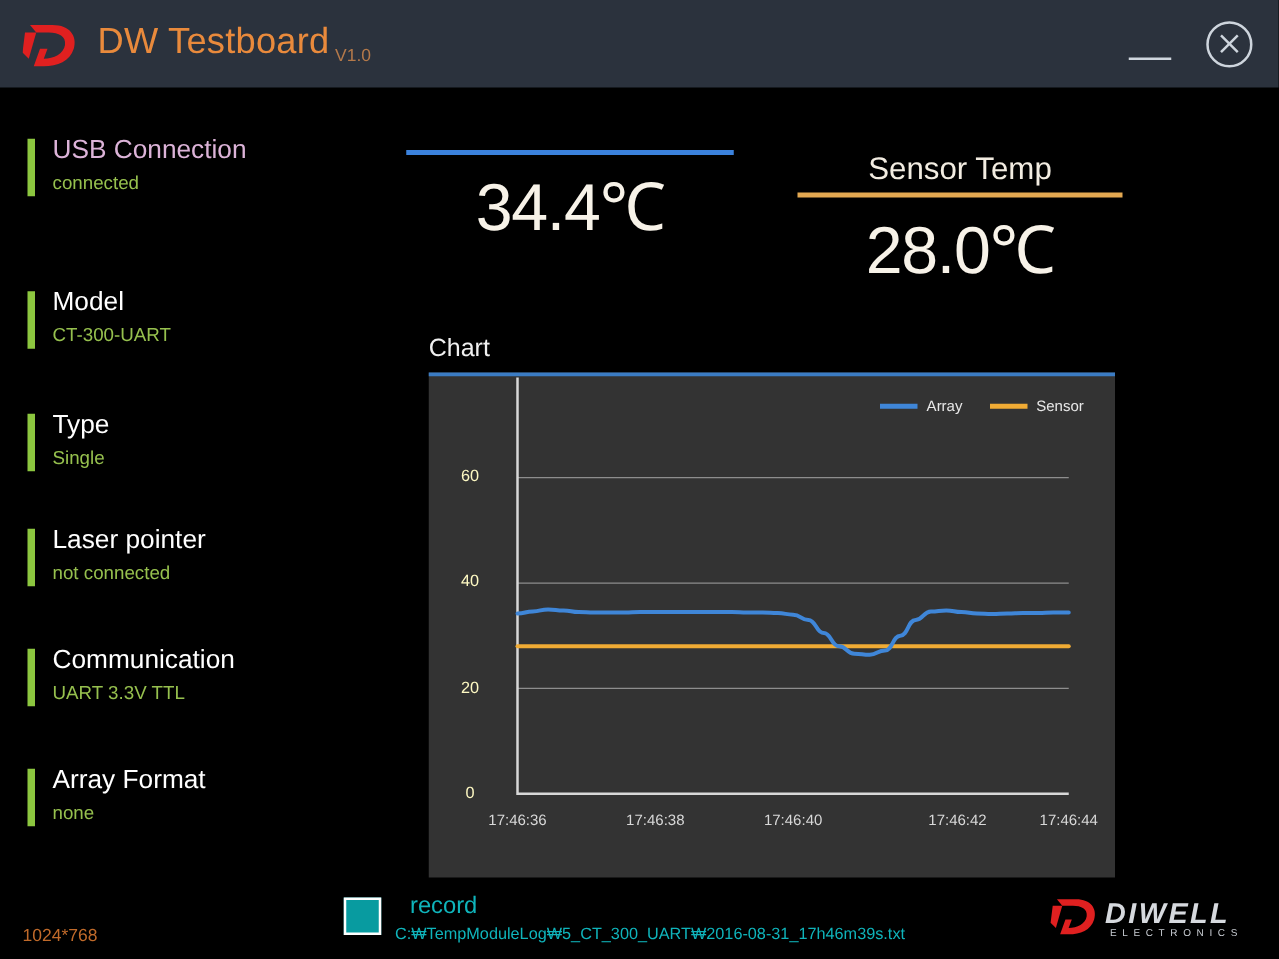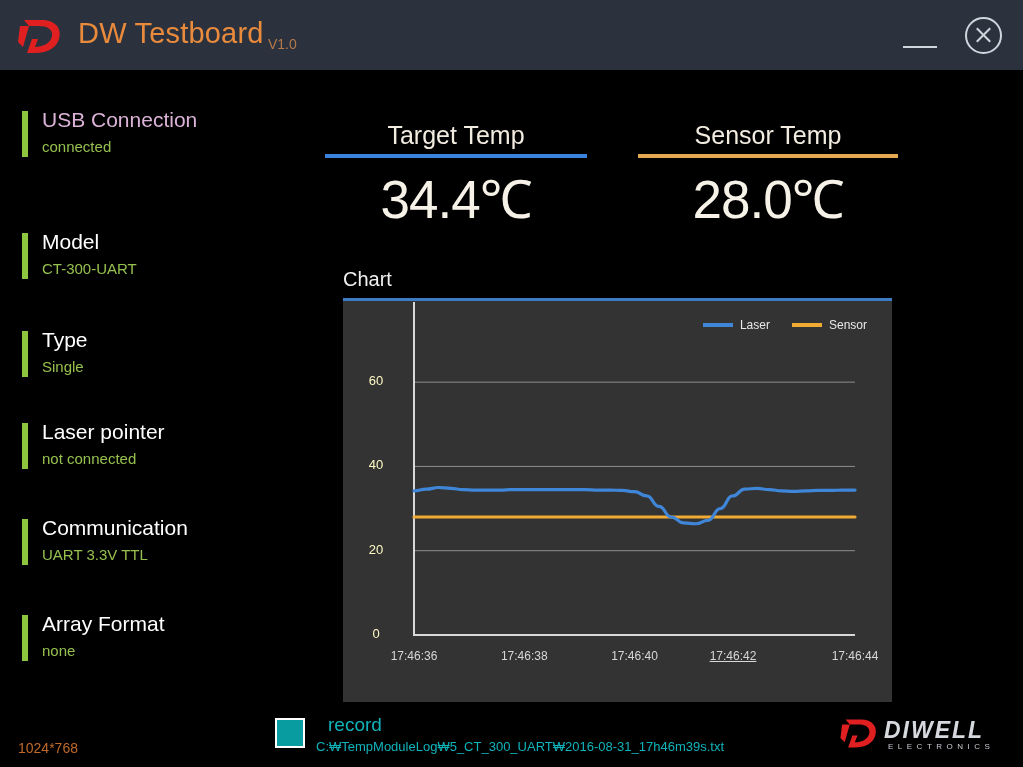--- a/index.html
+++ b/index.html
@@ -183,37 +183,36 @@
         <div class="side-value">UART 3.3V TTL</div>
       </div>
       <div class="side-item" style="top: 542px;">
         <div class="side-bar-accent"></div>
         <div class="side-label">Array Format</div>
         <div class="side-value">none</div>
       </div>
     </div>
 
   <div class="temp-panel" id="panel-target" style="left:325px; width:262px;">
-    <div class="temp-title">Target Temp</div>
     <div class="temp-underline" id="ul-target" style="background: rgb(59, 130, 221);"></div>
     <div class="temp-value">34.4℃</div>
   </div>
 
   <div class="temp-panel" id="panel-sensor" style="left:638px; width:260px;">
     <div class="temp-title">Sensor Temp</div>
     <div class="temp-underline" id="ul-sensor" style="background: rgb(227, 168, 81);"></div>
     <div class="temp-value">28.0℃</div>
   </div>
 
   <div id="chart-title">Chart</div>
   <div id="chart-panel">
     <div id="chart-legend">
         <div class="legend-entry">
           <div class="legend-swatch" style="background: rgb(63, 134, 216);"></div>
-          <div class="legend-text">Laser</div>
+          <div class="legend-text">Array</div>
         </div>
         <div class="legend-entry">
           <div class="legend-swatch" style="background: rgb(240, 171, 52);"></div>
           <div class="legend-text">Sensor</div>
         </div>
       </div>
     <svg id="plot" viewBox="0 0 549 404">
         <line x1="71" y1="249.71428571428572" x2="512" y2="249.71428571428572" stroke="#8e8e8e" stroke-width="1"></line>
         <line x1="71" y1="165.42857142857144" x2="512" y2="165.42857142857144" stroke="#8e8e8e" stroke-width="1"></line>
         <line x1="71" y1="81.14285714285717" x2="512" y2="81.14285714285717" stroke="#8e8e8e" stroke-width="1"></line>
@@ -221,21 +220,21 @@
         <path d="M71.00 216.00 C77.13 216.00 77.13 216.00 83.25 216.00 C89.38 216.00 89.38 216.00 95.50 216.00 C101.63 216.00 101.63 216.00 107.75 216.00 C113.88 216.00 113.88 216.00 120.00 216.00 C126.13 216.00 126.13 216.00 132.25 216.00 C138.38 216.00 138.38 216.00 144.50 216.00 C150.63 216.00 150.63 216.00 156.75 216.00 C162.88 216.00 162.88 216.00 169.00 216.00 C175.13 216.00 175.13 216.00 181.25 216.00 C187.38 216.00 187.38 216.00 193.50 216.00 C199.63 216.00 199.63 216.00 205.75 216.00 C211.88 216.00 211.88 216.00 218.00 216.00 C224.13 216.00 224.13 216.00 230.25 216.00 C236.38 216.00 236.38 216.00 242.50 216.00 C248.63 216.00 248.63 216.00 254.75 216.00 C260.88 216.00 260.88 216.00 267.00 216.00 C273.13 216.00 273.13 216.00 279.25 216.00 C285.38 216.00 285.38 216.00 291.50 216.00 C297.63 216.00 297.63 216.00 303.75 216.00 C309.88 216.00 309.88 216.00 316.00 216.00 C322.13 216.00 322.13 216.00 328.25 216.00 C334.38 216.00 334.38 216.00 340.50 216.00 C346.63 216.00 346.63 216.00 352.75 216.00 C358.88 216.00 358.88 216.00 365.00 216.00 C371.13 216.00 371.13 216.00 377.25 216.00 C383.38 216.00 383.38 216.00 389.50 216.00 C395.63 216.00 395.63 216.00 401.75 216.00 C407.88 216.00 407.88 216.00 414.00 216.00 C420.13 216.00 420.13 216.00 426.25 216.00 C432.38 216.00 432.38 216.00 438.50 216.00 C444.63 216.00 444.63 216.00 450.75 216.00 C456.88 216.00 456.88 216.00 463.00 216.00 C469.13 216.00 469.13 216.00 475.25 216.00 C481.38 216.00 481.38 216.00 487.50 216.00 C493.63 216.00 493.63 216.00 499.75 216.00 C505.88 216.00 505.88 216.00 512.00 216.00" fill="none" stroke="#f0ab34" stroke-width="3.2" stroke-linejoin="round" stroke-linecap="round"></path>
         <path d="M71.00 189.87 C77.13 189.87 77.13 188.19 83.25 188.19 C89.38 188.19 89.38 186.50 95.50 186.50 C101.63 186.50 101.63 187.34 107.75 187.34 C113.88 187.34 113.88 188.61 120.00 188.61 C126.13 188.61 126.13 189.03 132.25 189.03 C138.38 189.03 138.38 189.03 144.50 189.03 C150.63 189.03 150.63 189.03 156.75 189.03 C162.88 189.03 162.88 188.61 169.00 188.61 C175.13 188.61 175.13 188.61 181.25 188.61 C187.38 188.61 187.38 188.61 193.50 188.61 C199.63 188.61 199.63 188.61 205.75 188.61 C211.88 188.61 211.88 188.61 218.00 188.61 C224.13 188.61 224.13 188.61 230.25 188.61 C236.38 188.61 236.38 188.61 242.50 188.61 C248.63 188.61 248.63 189.03 254.75 189.03 C260.88 189.03 260.88 189.03 267.00 189.03 C273.13 189.03 273.13 189.45 279.25 189.45 C285.38 189.45 285.38 190.71 291.50 190.71 C297.63 190.71 297.63 194.93 303.75 194.93 C309.88 194.93 309.88 205.46 316.00 205.46 C322.13 205.46 322.13 216.00 328.25 216.00 C334.38 216.00 334.38 221.90 340.50 221.90 C346.63 221.90 346.63 222.74 352.75 222.74 C358.88 222.74 358.88 219.37 365.00 219.37 C371.13 219.37 371.13 207.57 377.25 207.57 C383.38 207.57 383.38 194.93 389.50 194.93 C395.63 194.93 395.63 188.19 401.75 188.19 C407.88 188.19 407.88 187.34 414.00 187.34 C420.13 187.34 420.13 188.61 426.25 188.61 C432.38 188.61 432.38 189.87 438.50 189.87 C444.63 189.87 444.63 190.29 450.75 190.29 C456.88 190.29 456.88 189.87 463.00 189.87 C469.13 189.87 469.13 189.45 475.25 189.45 C481.38 189.45 481.38 189.45 487.50 189.45 C493.63 189.45 493.63 189.03 499.75 189.03 C505.88 189.03 505.88 189.03 512.00 189.03" fill="none" stroke="#3f86d8" stroke-width="3.2" stroke-linejoin="round" stroke-linecap="round"></path>
       </svg>
   <div class="ytick" style="left: 3px; top: 325px;">0</div>
       <div class="ytick" style="left: 3px; top: 240.714px;">20</div>
       <div class="ytick" style="left: 3px; top: 156.429px;">40</div>
       <div class="ytick" style="left: 3px; top: 72.1429px;">60</div>
       <div class="xtick" style="left: 21px; top: 348px;">17:46:36</div>
       <div class="xtick" style="left: 131.25px; top: 348px;">17:46:38</div>
       <div class="xtick" style="left: 241.5px; top: 348px;">17:46:40</div>
-      <div class="xtick" style="left: 340px; top: 348px; text-decoration: underline;">17:46:42</div>
+      <div class="xtick" style="left: 373px; top: 348px;">17:46:42</div>
       <div class="xtick" style="left: 462px; top: 348px;">17:46:44</div>
     </div>
 
   <div id="record-box"></div>
   <div id="record-label">record</div>
   <div id="record-path">C:₩TempModuleLog₩5_CT_300_UART₩2016-08-31_17h46m39s.txt</div>
   <div id="resolution">1024*768</div>
   <div id="brand">
     <svg viewBox="0 0 46 40" style="position:absolute;left:0;top:0;width:40px;height:34px">
       <path d="M6 4 L24 4 C38 4 44 13 41 23 C38 33 28 37 17 37 L9 37 L14 23 L20 23 L17 31 C25 31 33 27 34 20 C35 13 29 10 21 10 L11 10 Z" fill="#e02020"></path>

